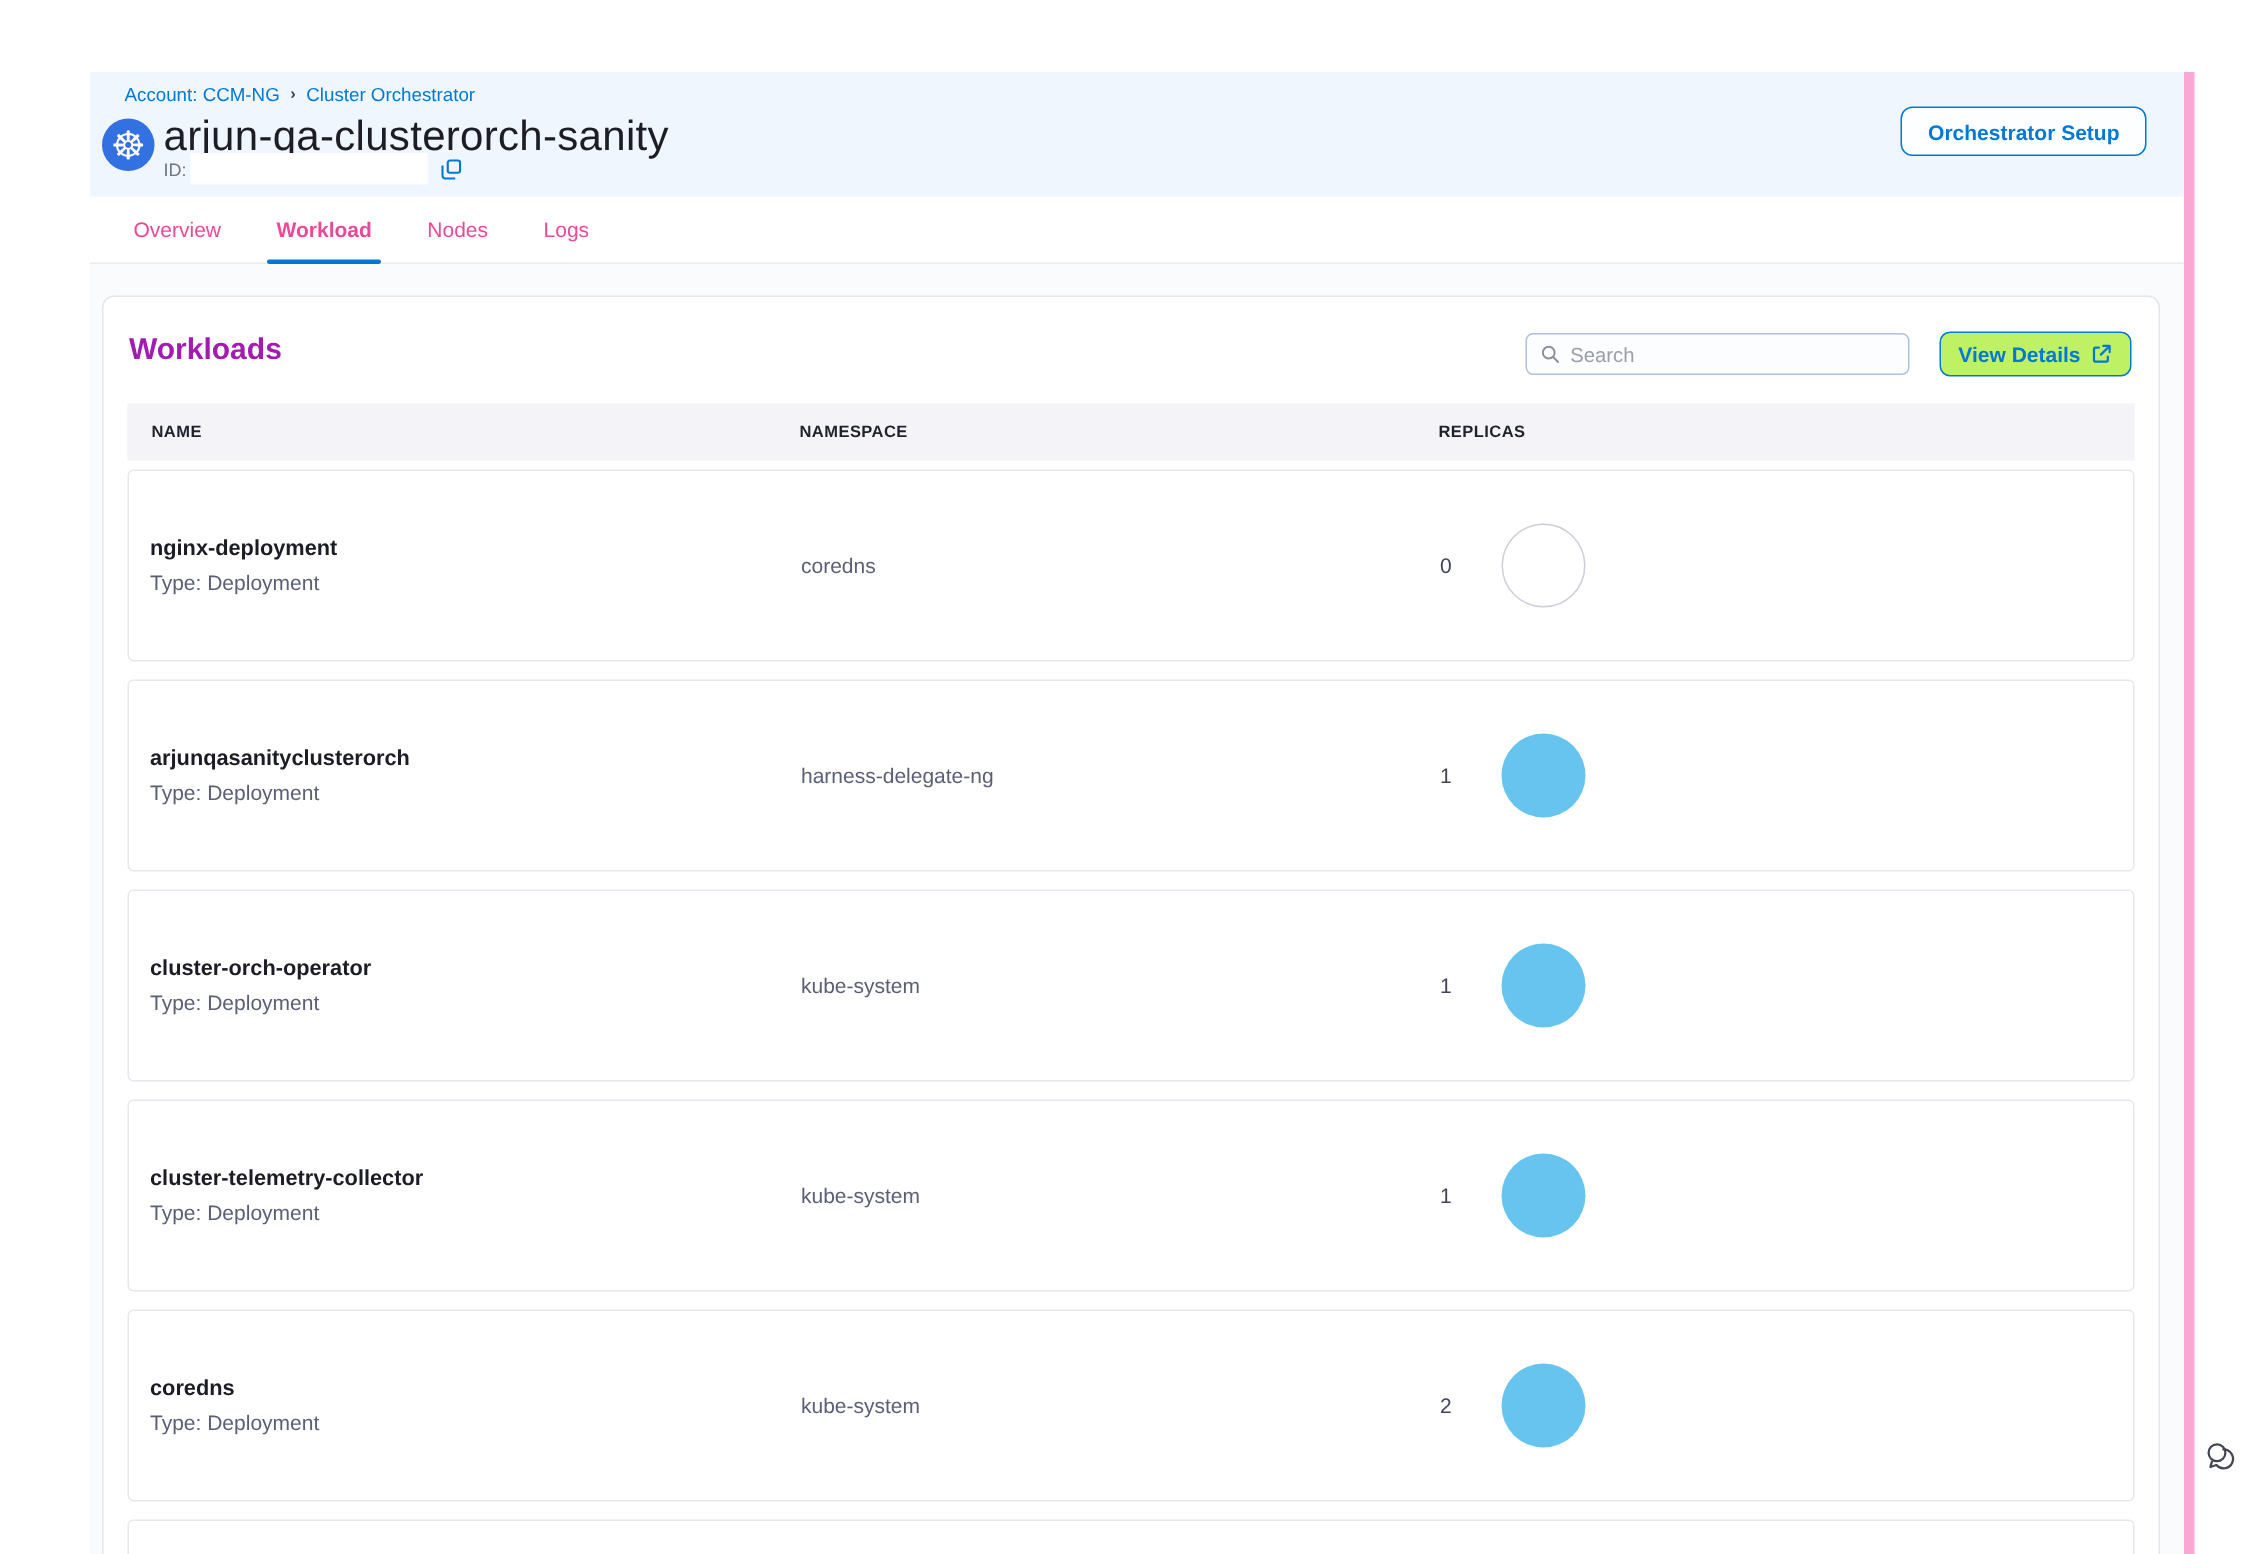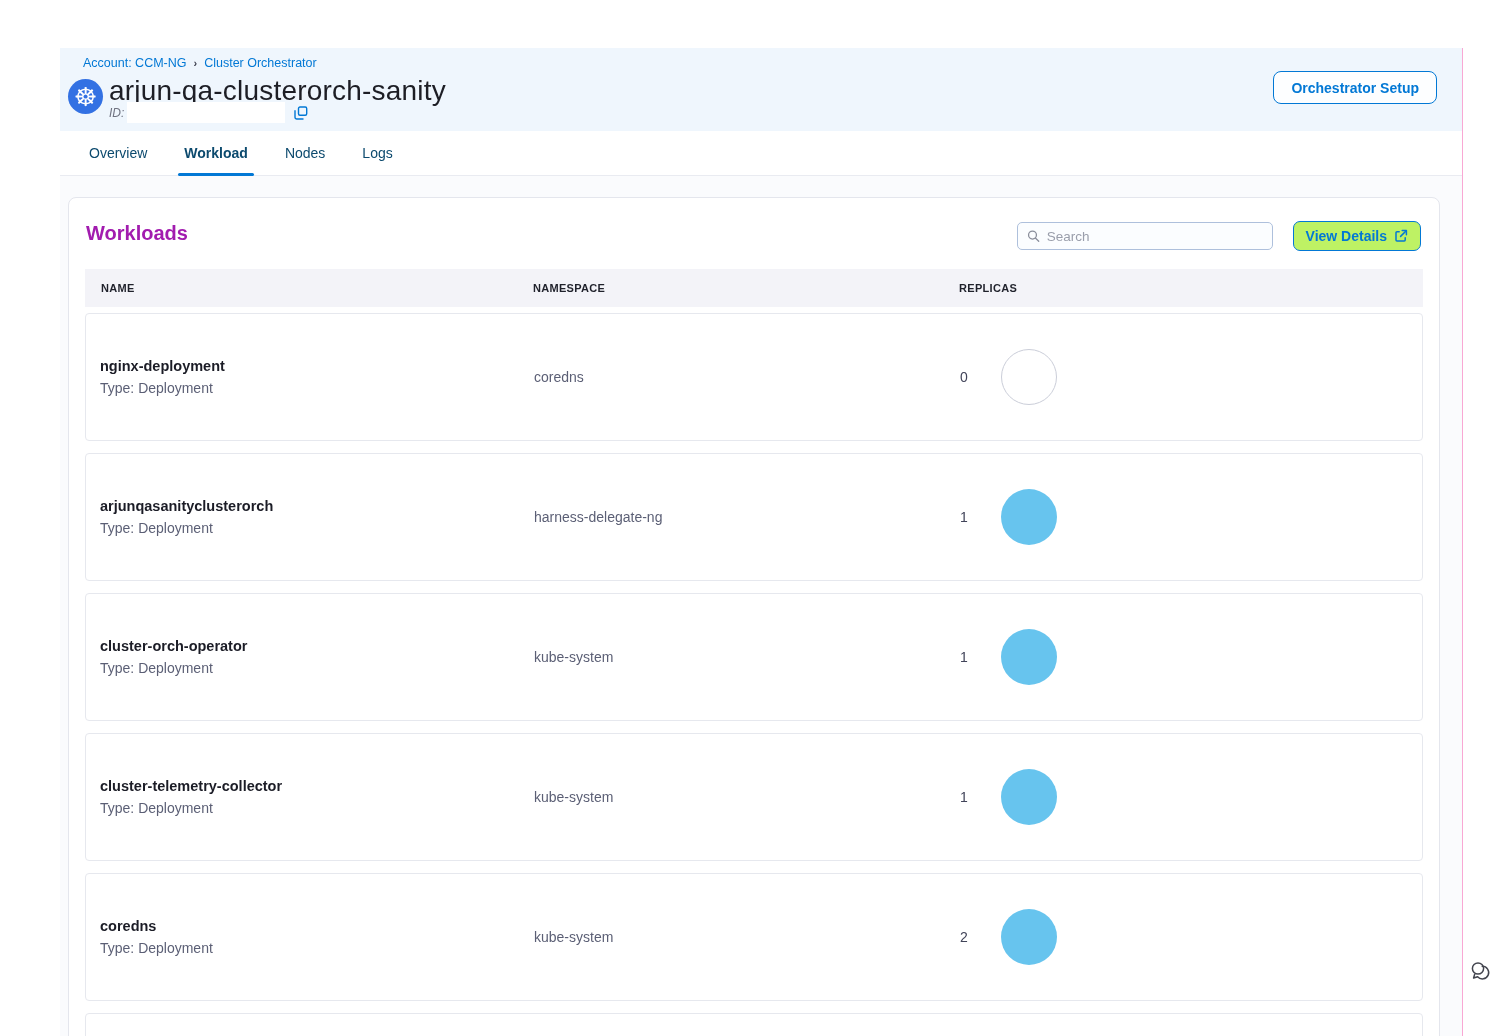--- a/index.html
+++ b/index.html
@@ -2,42 +2,42 @@
 <html><head>
 <meta charset="utf-8">
 <style>
   * { margin:0; padding:0; box-sizing:border-box; }
   html,body { width:1502px; height:1036px; background:#ffffff;
     font-family:"Liberation Sans","DejaVu Sans",sans-serif; }
   .page { position:relative; width:1502px; height:1036px; background:#ffffff; overflow:hidden; }
 
   
   .app { position:absolute; left:60px; top:48px; width:1403px; height:988px;
-         display:flex; flex-direction:column; border-right:1px solid #f9a8d4; }
+         display:flex; flex-direction:column; border-right:7px solid #f9a8d4; }
 
   
   .band { position:relative; height:83px; background:#eff6fd; flex:none; }
   .breadcrumb { position:absolute; left:23px; top:8px; font-size:12.5px; color:#0278d5; display:flex; align-items:center; gap:7px; }
   .breadcrumb .crumb { cursor:pointer; }
   .breadcrumb .sep { color:#3d3f4e; font-size:11px; font-weight:700; }
   .k8s-logo { position:absolute; left:8px; top:31px; width:35px; height:35px; border-radius:50%;
               background:#3371e3; color:#fff; display:flex; align-items:center; justify-content:center;
               font-size:26px; line-height:1; }
   .cluster-title { position:absolute; left:49px; top:27px; font-size:28px; font-weight:400; color:#1d1e25; letter-spacing:.2px; }
-  .id-row { position:absolute; left:49px; top:54px; display:flex; align-items:center; font-size:12px; color:#6f7280;font-style:italic; }
+  .id-row { position:absolute; left:49px; top:54px; display:flex; align-items:center; font-size:12px; color:#6f7280; }
   .id-redact { display:inline-block; width:158px; height:21px; background:#ffffff; margin-left:3px; }
   .copy-btn { margin-left:9px; display:flex; align-items:center; cursor:pointer; }
   .setup-btn { position:absolute; right:25px; top:23px; height:33px; padding:12px 17px;
                background:#fdfeff; border:1.5px solid #0278d5; border-radius:8px;
                color:#0278d5; font-weight:700; font-size:14px; display:flex; align-items:center; cursor:pointer; }
 
   
   .tabbar { height:45px; background:#ffffff; border-bottom:1px solid #e9ebf1;
             display:flex; align-items:stretch; padding-left:23px; gap:25px; flex:none; }
-  .tab { position:relative; display:flex; align-items:center; padding:0 6px; font-size:14px; color:#0c4a6e; cursor:pointer; }
+  .tab { position:relative; display:flex; align-items:center; padding:0 6px; font-size:14px; color:#ec4899; cursor:pointer; }
   .tab.active { font-weight:700; }
   .tab.active::after { content:""; position:absolute; left:0; right:0; bottom:-1px; height:3px;
                        background:#0278d5; border-radius:2px; }
 
   
   .bodyarea { position:relative; flex:1; background:#fafbfd; }
   .card { position:absolute; left:8px; top:21px; width:1372px; height:1400px;
           background:#ffffff; border:1px solid #e4e6ed; border-radius:8px; }
   .card-head { position:relative; height:71px; }
   .card-title { position:absolute; left:17px; top:24px; font-size:20px; font-weight:700; color:#a21caf; }

